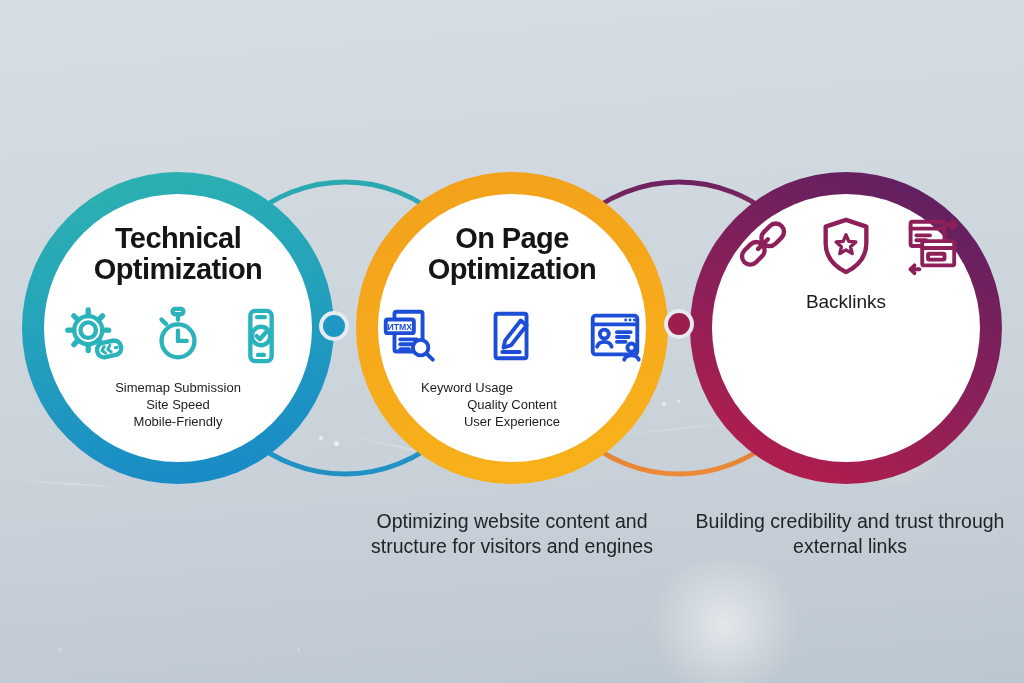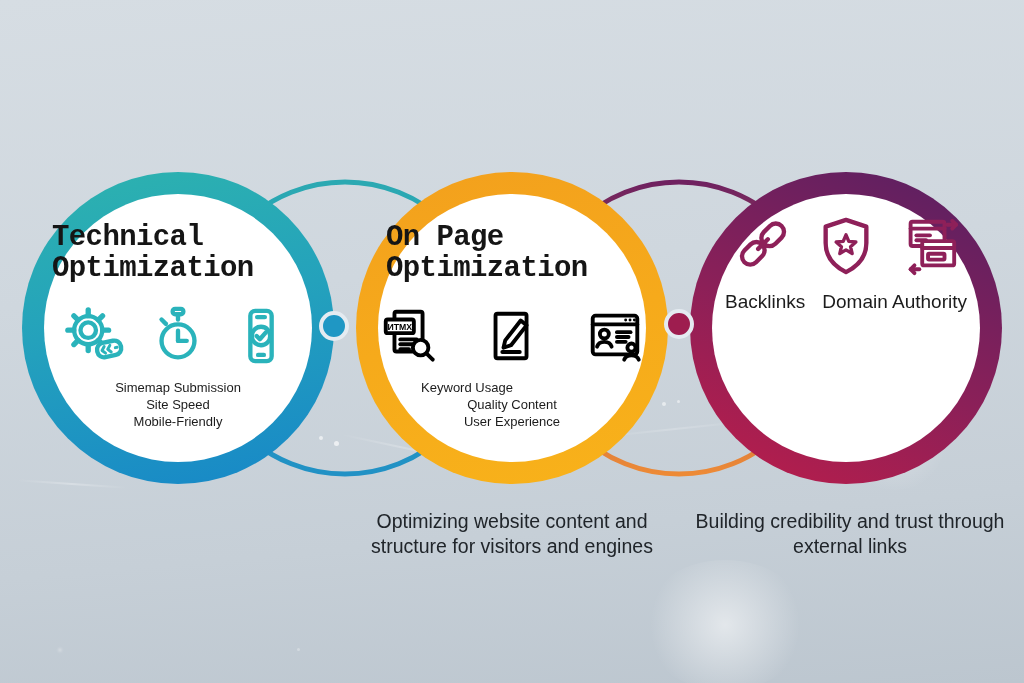--- a/index.html
+++ b/index.html
@@ -19,24 +19,24 @@
 
   .card{position:absolute;top:172px;width:312px;height:312px;z-index:2;}
   .card .ring{position:absolute;inset:0;border-radius:50%;}
   .card.c1 .ring{background:linear-gradient(168deg,#2db3ae 0%,#24a2bc 45%,#1787c8 100%);}
   .card.c2 .ring{background:linear-gradient(168deg,#f3a01d 0%,#f6aa1b 50%,#f8b21a 100%);}
   .card.c3 .ring{background:linear-gradient(205deg,#562063 0%,#8c2058 55%,#bd1d4a 100%);}
   .card .inner{position:absolute;inset:22px;background:#ffffff;border-radius:50%;
     display:flex;flex-direction:column;align-items:center;}
   .card.c1{left:22px;} .card.c2{left:356px;} .card.c3{left:690px;}
 
-  .title{margin-top:29px;width:252px;text-align:left;font-weight:700;
-    font-size:29px;line-height:1.06;letter-spacing:-0.6px;color:#151515;font-family:Liberation Mono, monospace;}
+  .title{margin-top:29px;width:252px;text-align:center;font-weight:700;
+    font-size:29px;line-height:1.06;letter-spacing:-0.6px;color:#151515;}
   .icons{margin-top:18px;display:flex;align-items:center;gap:21px;height:68px;}
-  .c1 .icons{color:#2ab3bb;} .c2 .icons{color:#000000;gap:41px;} .c3 .icons{color:#8e2059;}
+  .c1 .icons{color:#2ab3bb;} .c2 .icons{color:#1d4ed8;gap:41px;} .c3 .icons{color:#8e2059;}
   .icons svg{display:block;}
 
   .items{margin-top:10px;text-align:center;font-size:13px;line-height:1.28;color:#1c1c1c;}
   .c2 .items .item-line:first-child{transform:translateX(-45px);}
   .items-wrap{margin-top:10px;width:258px;display:flex;flex-wrap:wrap;justify-content:center;
     column-gap:17px;row-gap:2px;font-size:19px;line-height:1.28;color:#1c1c1c;text-align:right;}
 
   .dot{position:absolute;width:22px;height:22px;border-radius:50%;
     border:4px solid #e4ebf1;z-index:3;}
   .dot.d1{left:319px;top:311px;background:#1f97c4;}
@@ -197,21 +197,20 @@
           <path d="M25 34 h33"></path>
           <rect x="31" y="40" width="17" height="6" rx="1"></rect>
           <path d="M51 10 h9"></path>
             <path d="M56 6 l4 4 -4 4"></path>
           <path d="M22 56 h-9"></path>
             <path d="M17 52 l-4 4 4 4"></path>
         </svg>
       </div>
       <div class="items-wrap">
         <span>Backlinks</span>
-        <span>Domain Authority</span>
       </div>
     </div>
   </div>
 
   <div class="dot d1"></div>
   <div class="dot d2"></div>
 
   <div class="desc p2">Optimizing website content and structure for visitors and engines</div>
   <div class="desc p3">Building credibility and trust through external links</div>
 

